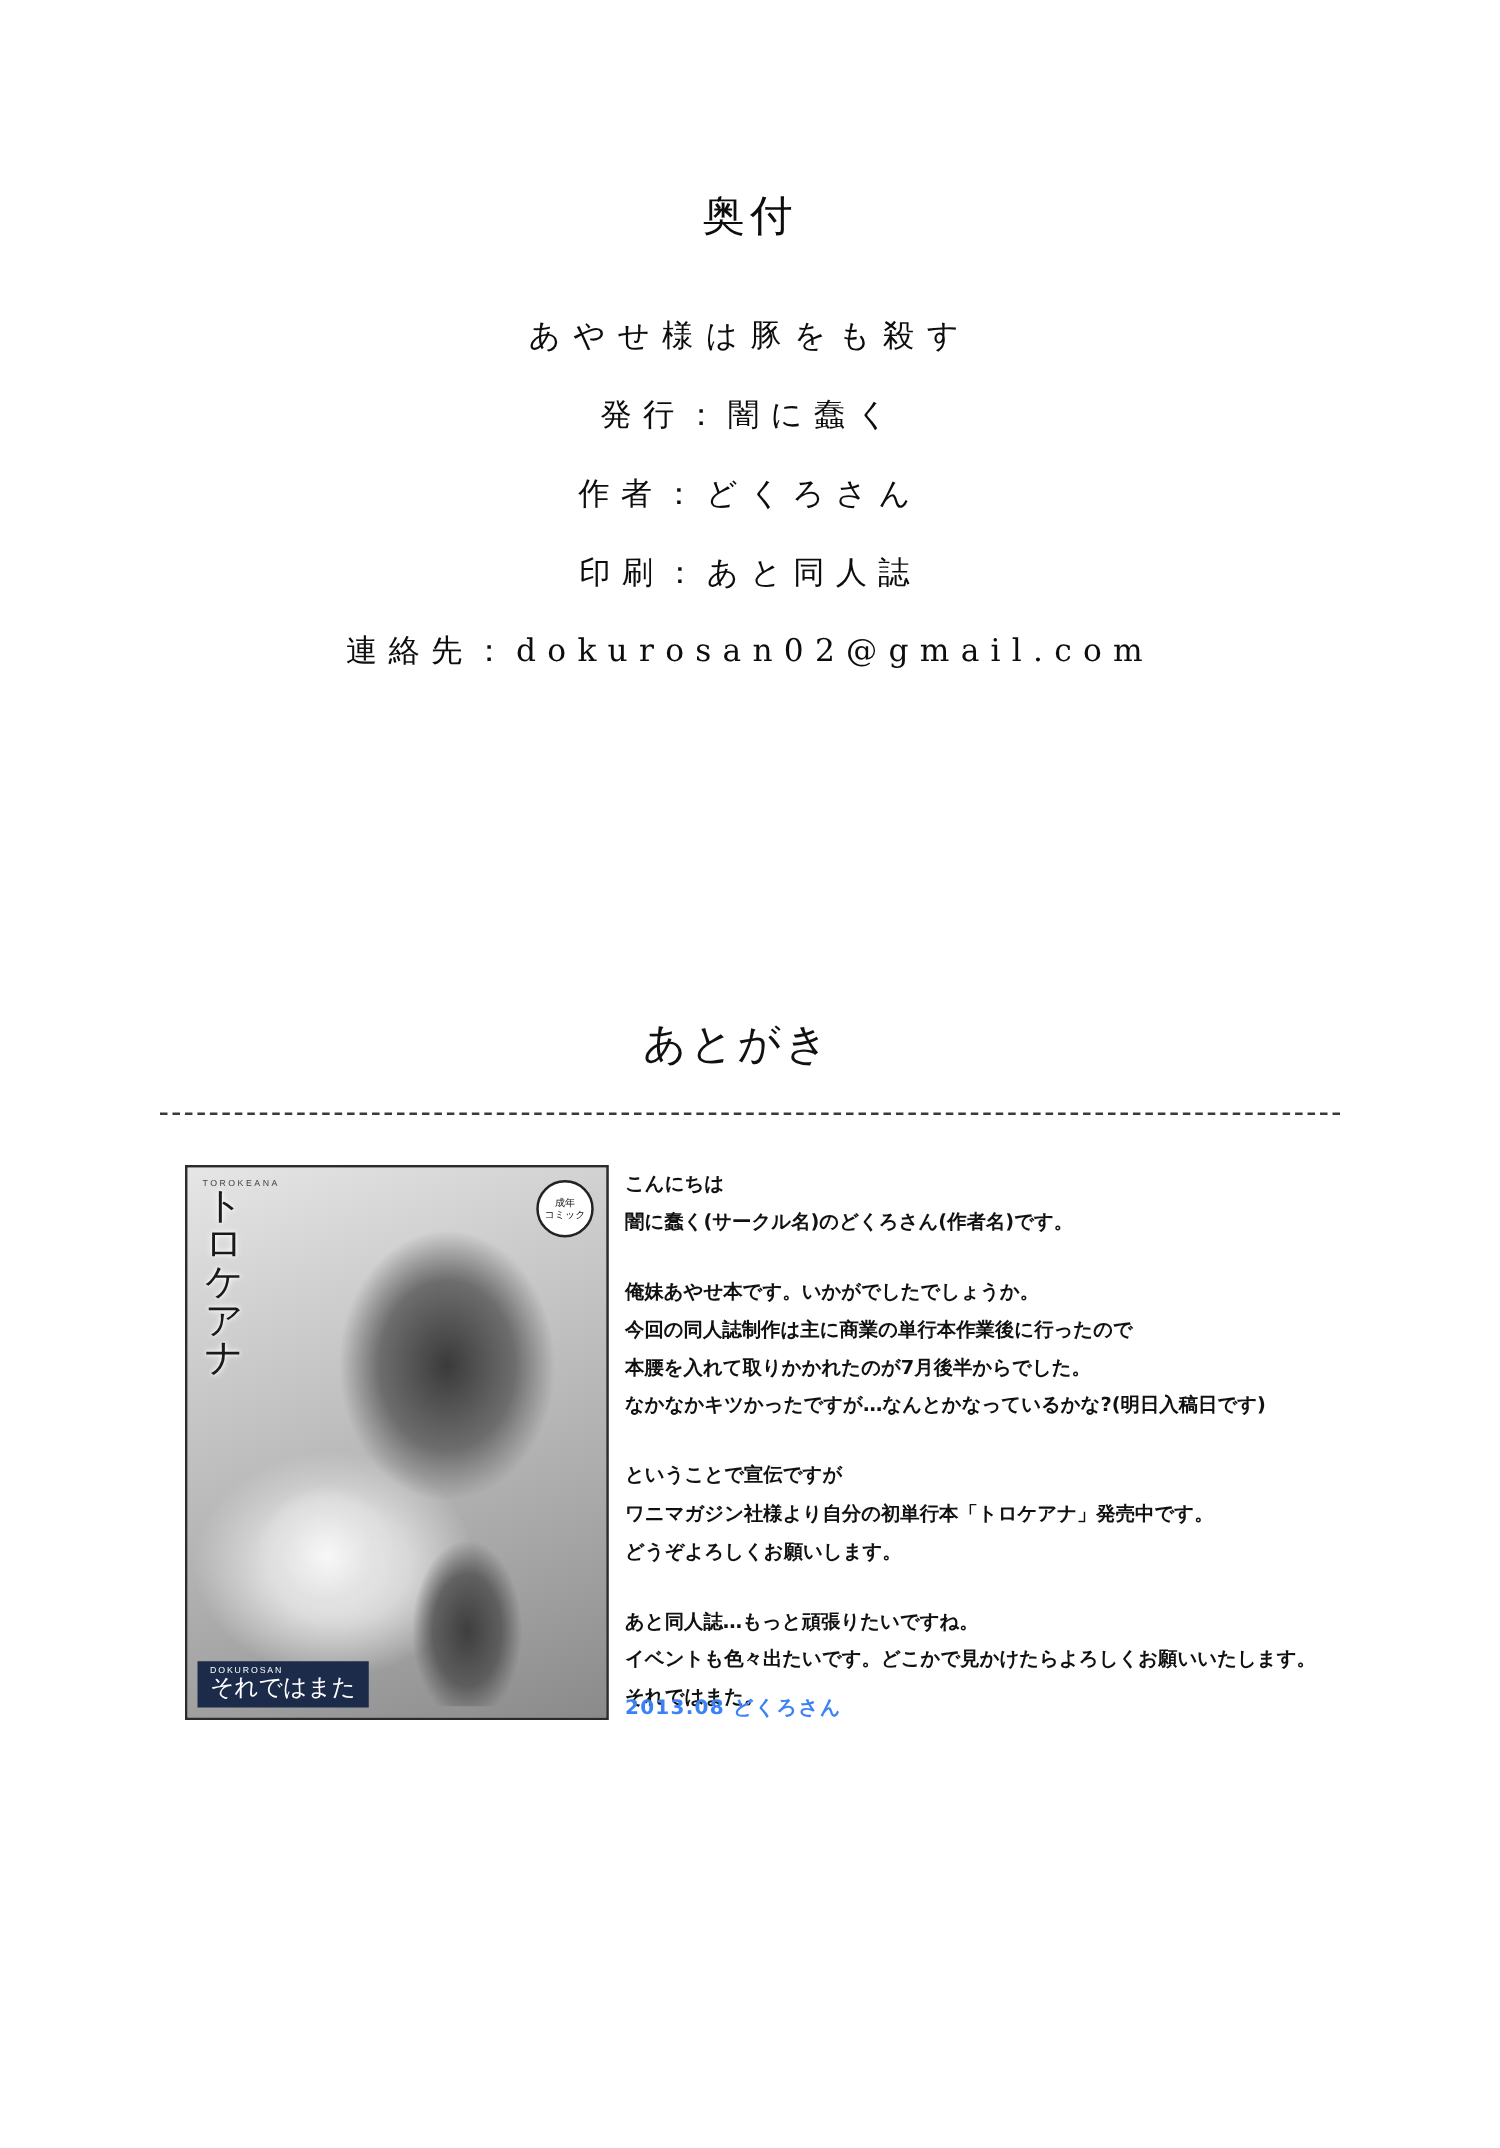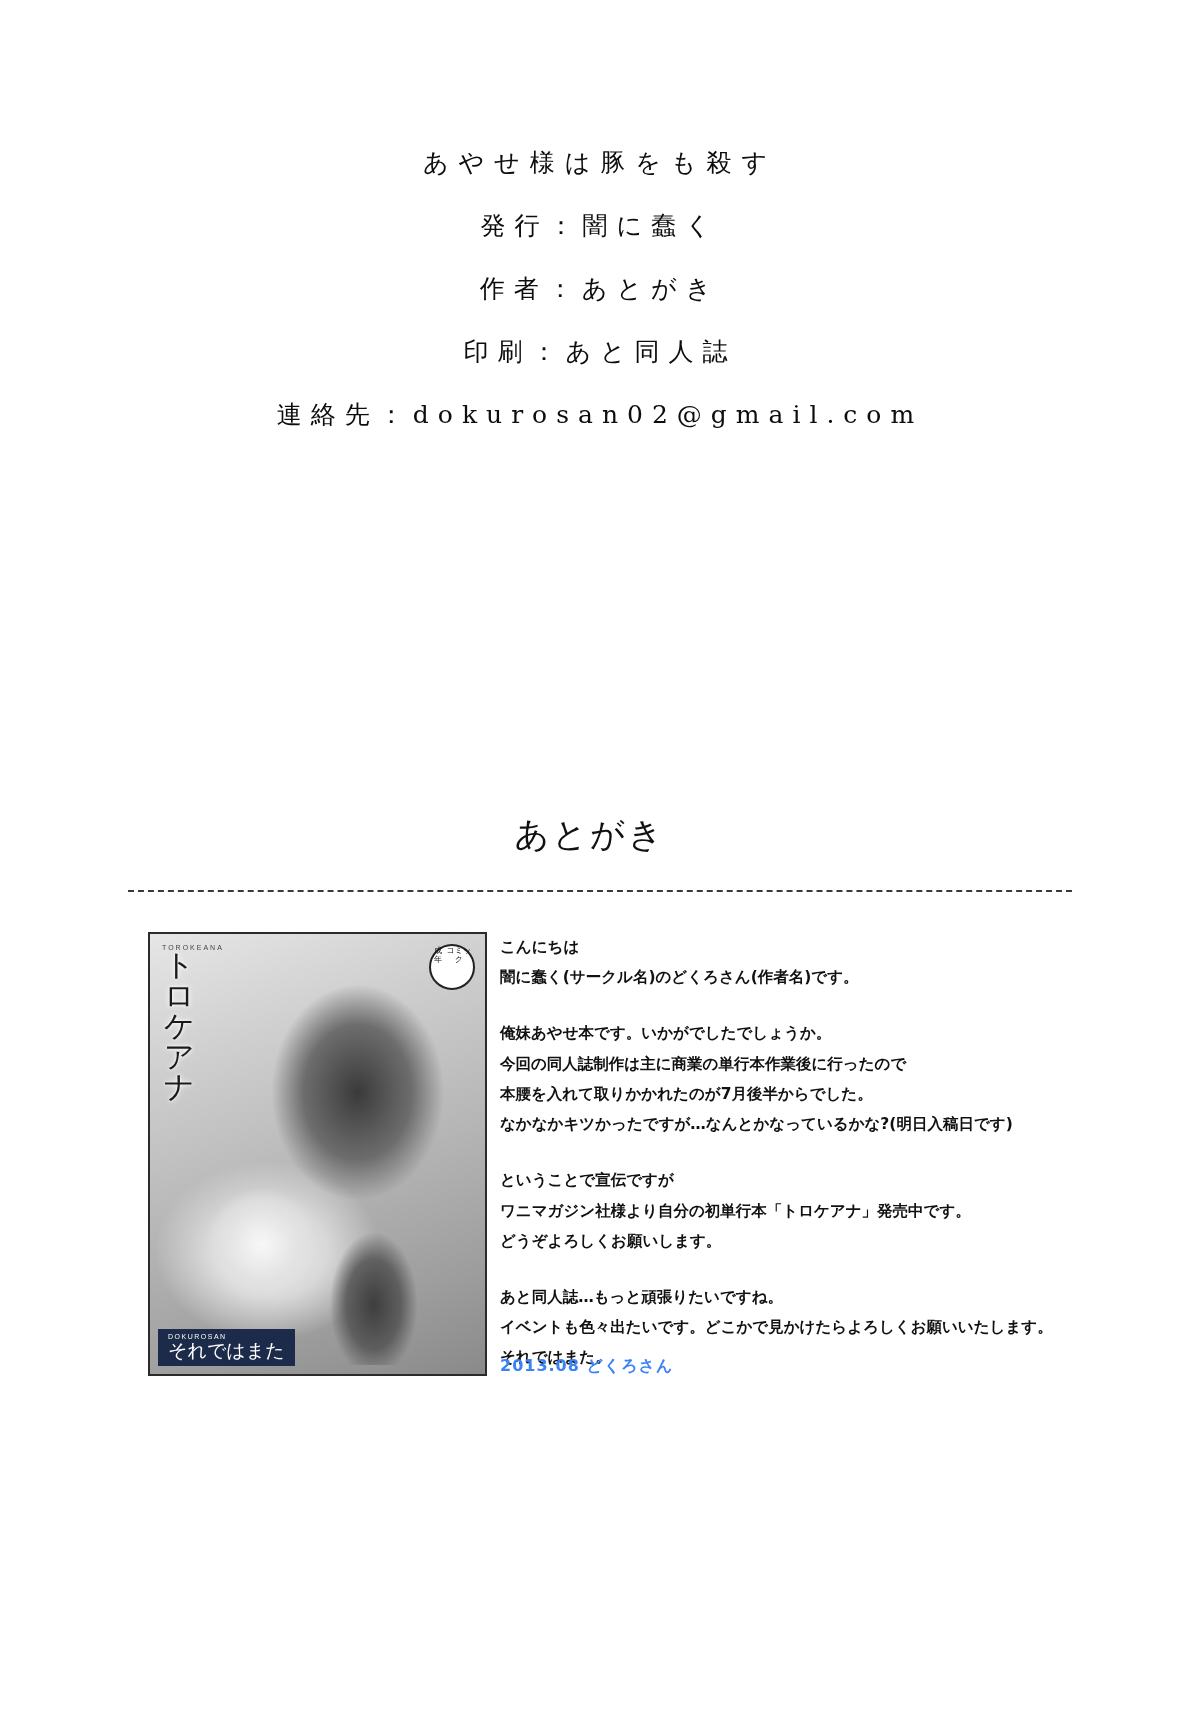--- a/index.html
+++ b/index.html
@@ -127,21 +127,21 @@
     width: 42px;
     height: 42px;
     border-radius: 50%;
     background: #ffffff;
     border: 2px solid #222;
     color: #111;
     font-size: 8px;
     line-height: 1.15;
     text-align: center;
     display: flex;
-    flex-direction: row;
+    flex-direction: column;
     justify-content: center;
     font-family: "DejaVu Sans", sans-serif;
   }
   .cover-logo {
     position: absolute;
     left: 8px;
     bottom: 8px;
     background: #1d2b4a;
     color: #ffffff;
     padding: 4px 10px 6px 10px;
@@ -187,23 +187,24 @@
     font-size: 16px;
     font-weight: bold;
     letter-spacing: 1px;
     color: #3b82f6;
   }
 </style>
 </head>
 <body>
 
 <div class="colophon">
+  <div class="colophon-title">奥付</div>
   <div class="colophon-line work">あやせ様は豚をも殺す</div>
   <div class="colophon-line">発行：闇に蠢く</div>
-  <div class="colophon-line">作者：あとがき</div>
+  <div class="colophon-line">作者：どくろさん</div>
   <div class="colophon-line">印刷：あと同人誌</div>
   <div class="colophon-line">連絡先：dokurosan02@gmail.com</div>
 </div>
 
 <div class="afterword-heading">あとがき</div>
 <div class="divider"></div>
 
 <div class="cover-wrap">
   <div class="cover-art"></div>
   <div class="cover-small-latin">TOROKEANA</div>

